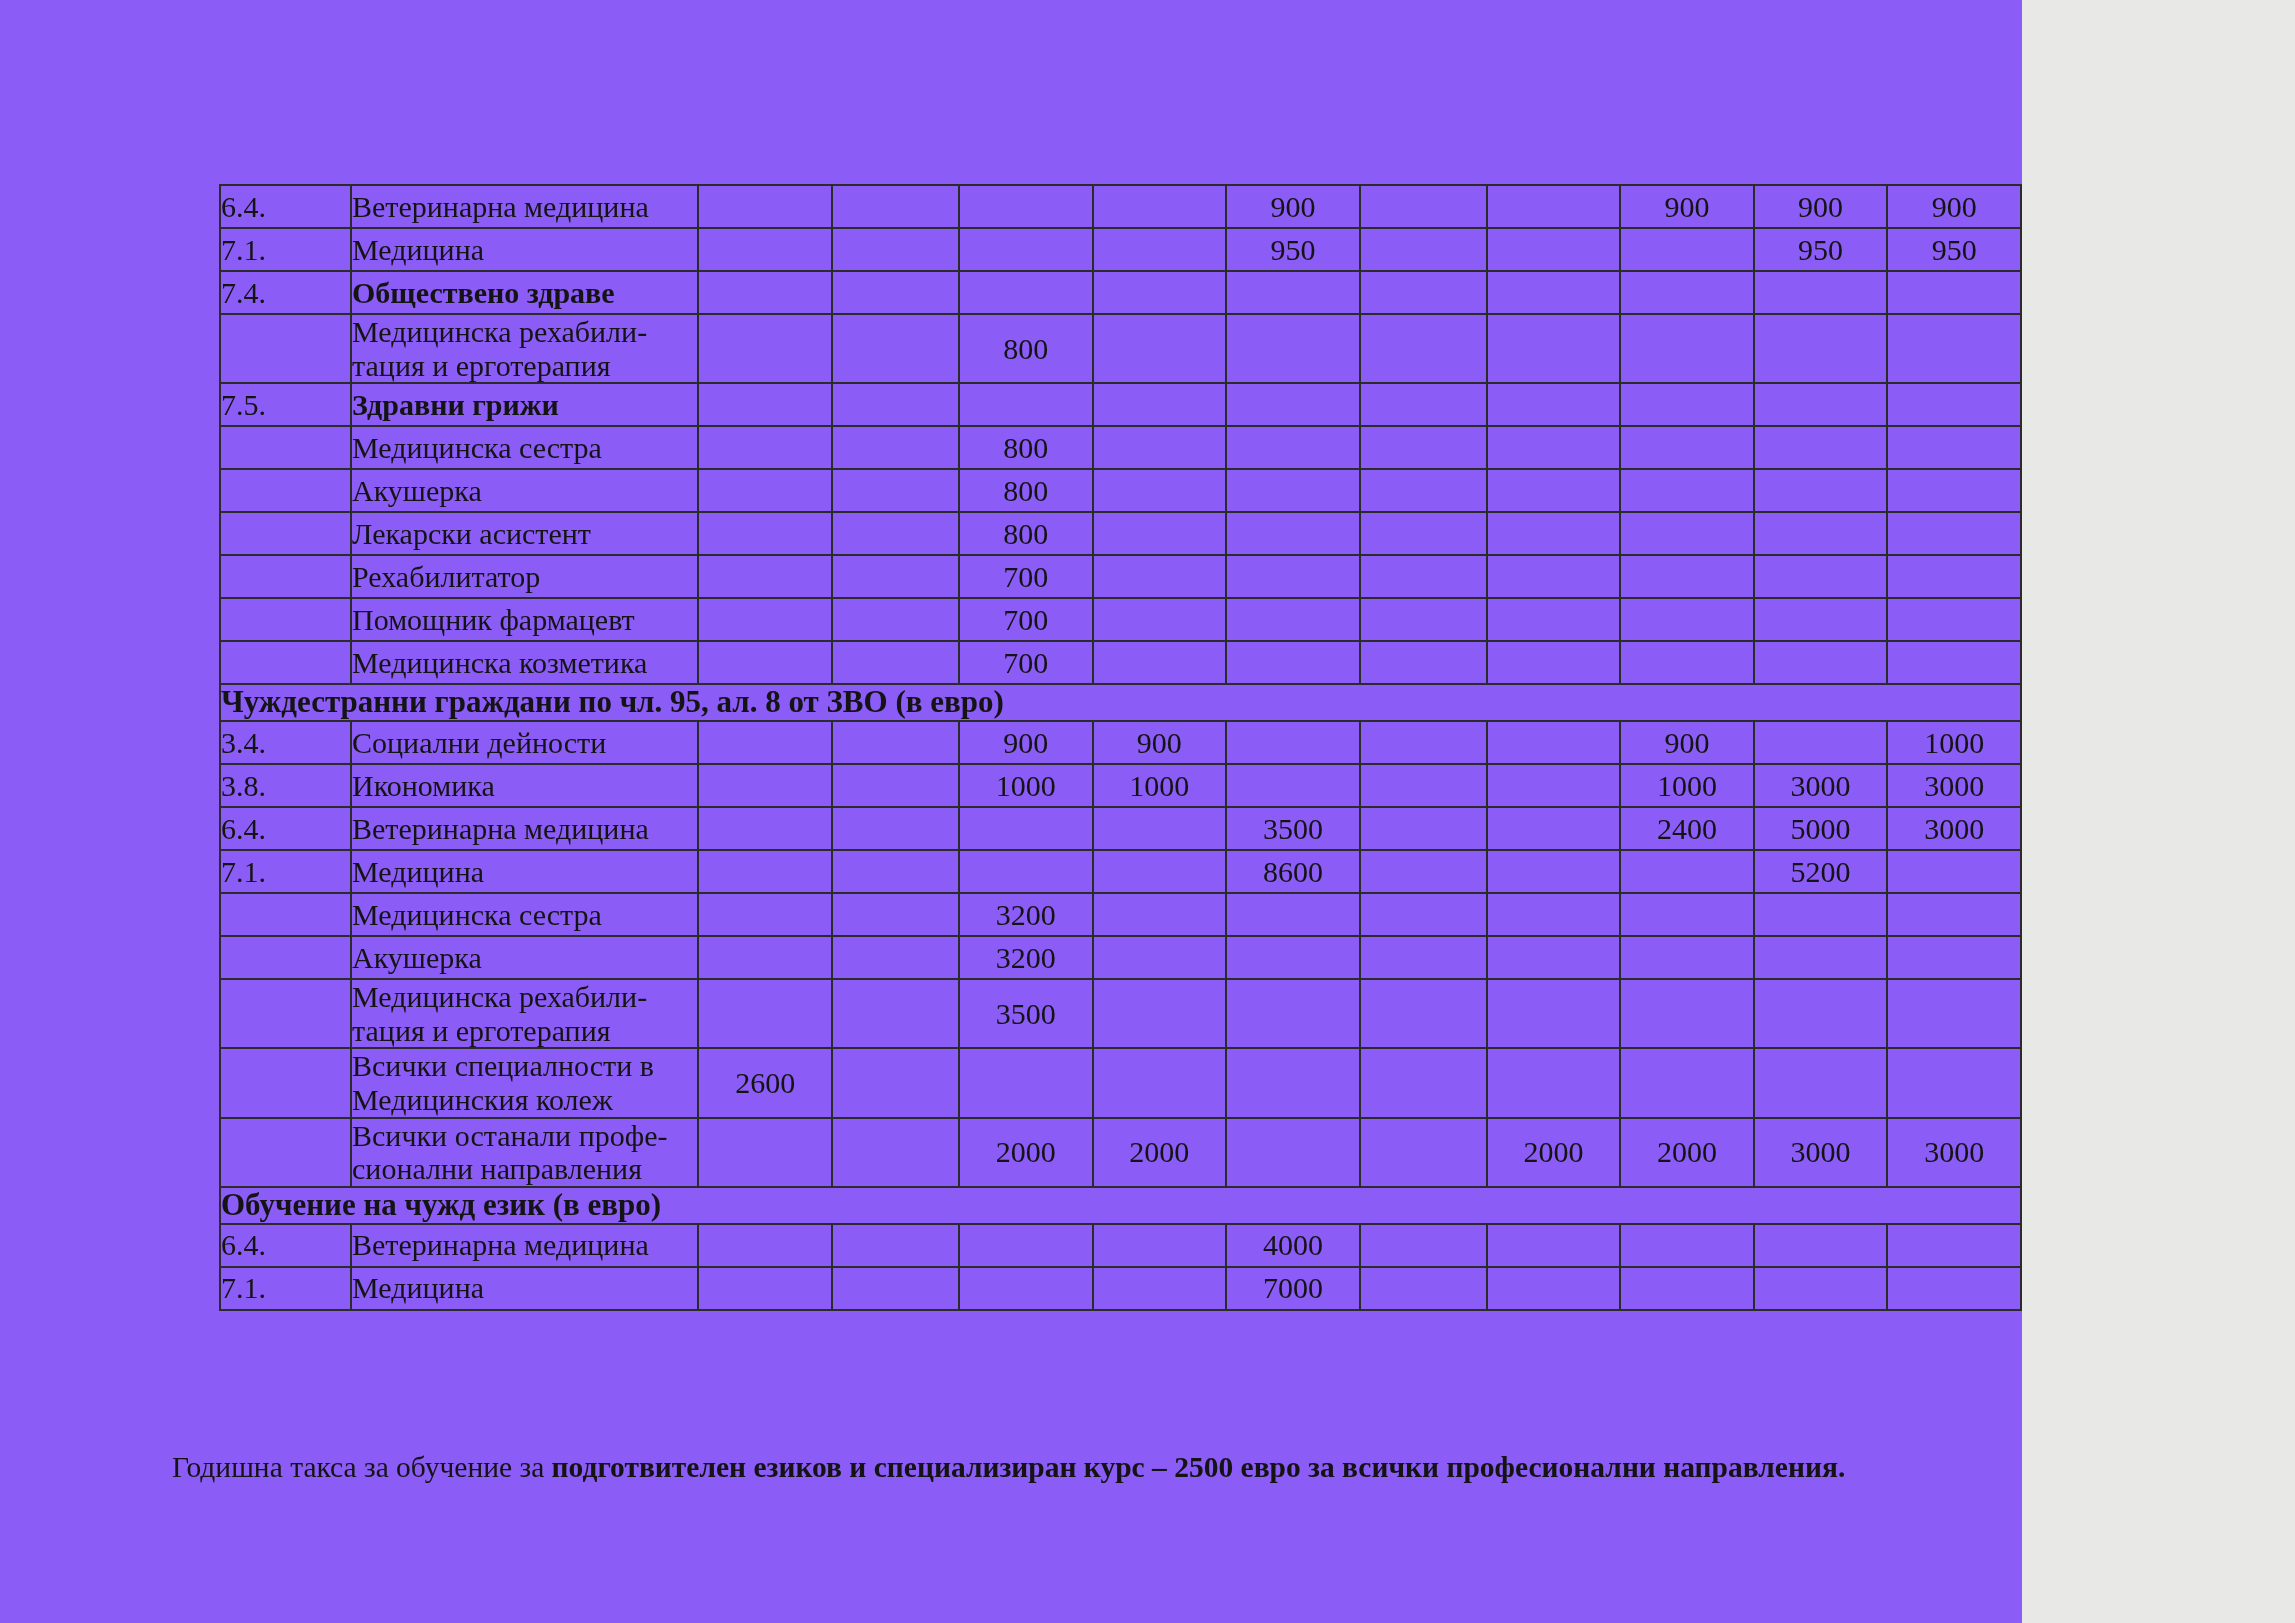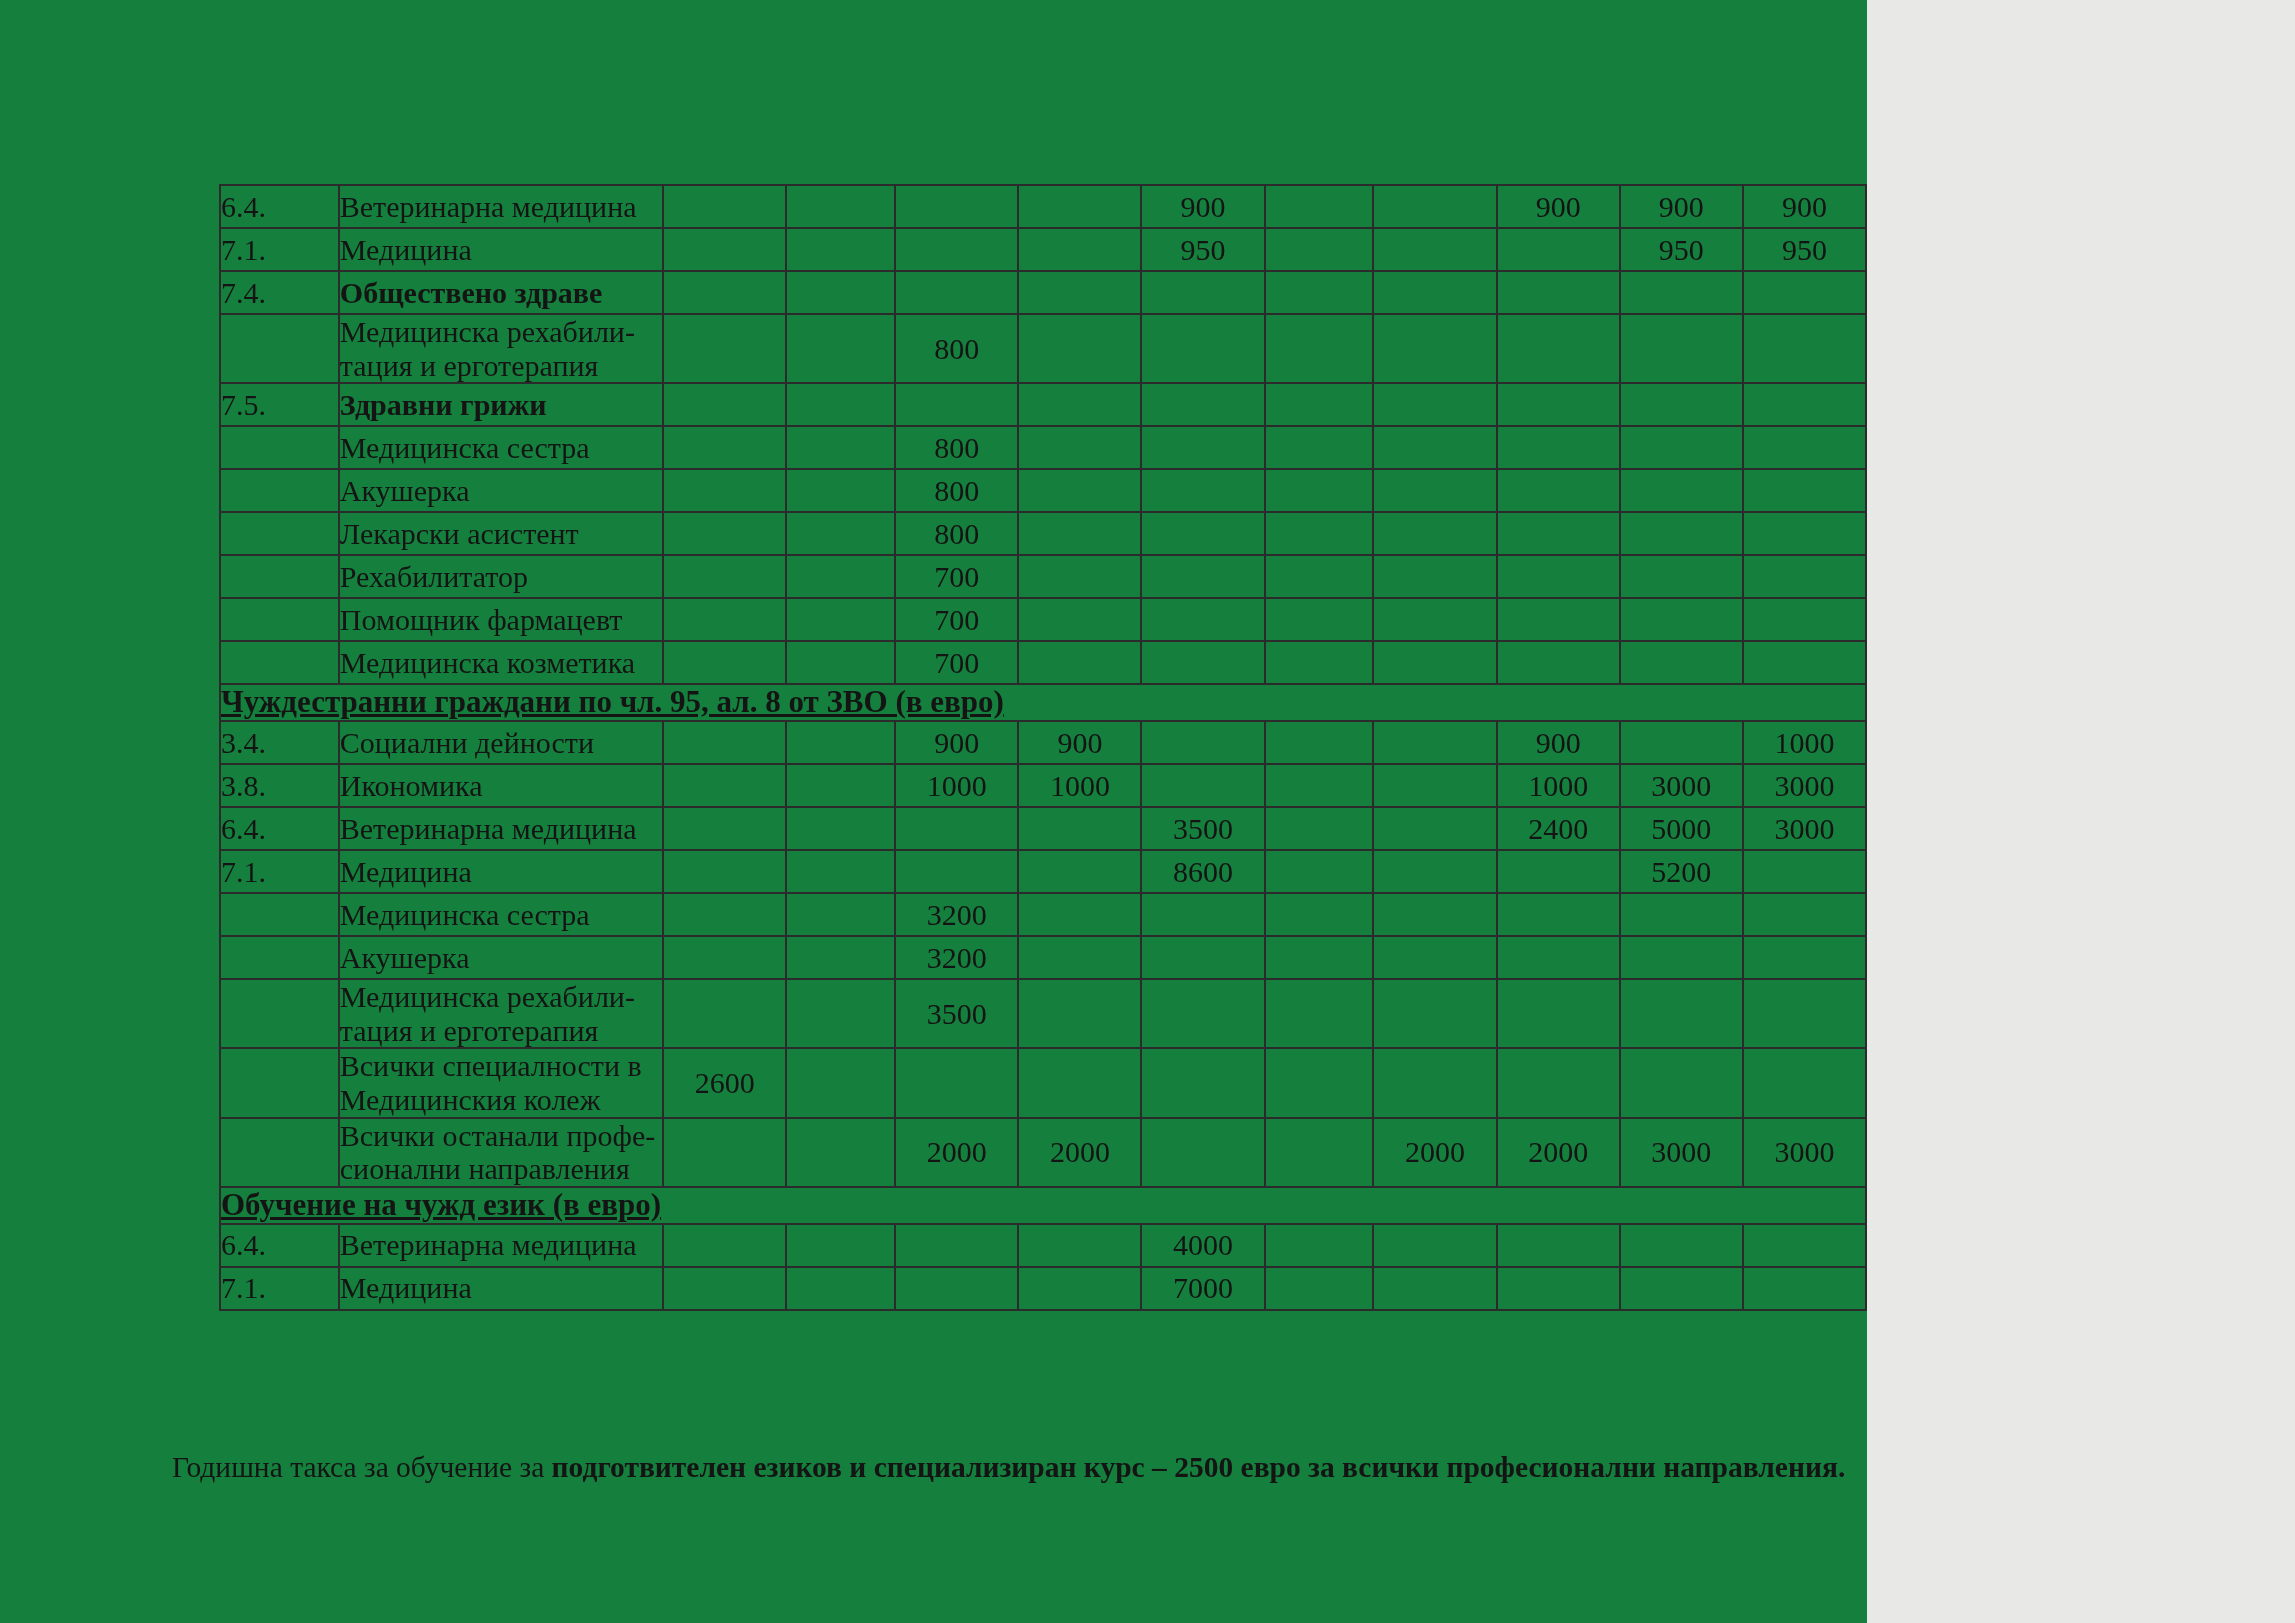--- a/index.html
+++ b/index.html
@@ -3,22 +3,22 @@
 <meta charset="utf-8">
 <style>
   html,body { margin:0; padding:0; }
   body {
     width:2295px; height:1623px;
     background:#e8e8e6;
     font-family:"Liberation Serif", serif;
   }
   .page {
     position:relative;
-    width:1867px; height:1623px;
-    background:#15803d;
+    width:2022px; height:1623px;
+    background:#8b5cf6;
     color:#161616;
     overflow:hidden;
   }
   table.fees {
     position:absolute; left:219px; top:184px;
     border-collapse:collapse; table-layout:fixed;
     font-size:30px; line-height:1.12;
     color:#141414;
   }
   table.fees td {
@@ -30,21 +30,20 @@
   tr.row-single  { height:43px; }
   tr.row-tall    { height:69px; }
   tr.row-section { height:37px; }
   td.code-cell { padding-left:21px; }
   td.name-cell { padding-left:15.7px; }
   td.value-cell { text-align:center; }
   td.section-cell {
     font-weight:bold;
     padding-left:9.2px;
     font-size:31px;
-    text-decoration:underline;
   }
   .bold-name { font-weight:bold; }
   .footer-note {
     position:absolute;
     left:172px; top:1451px;
     width:2029px;
     font-size:29.5px;
     color:#141414;
     white-space:nowrap;
   }

